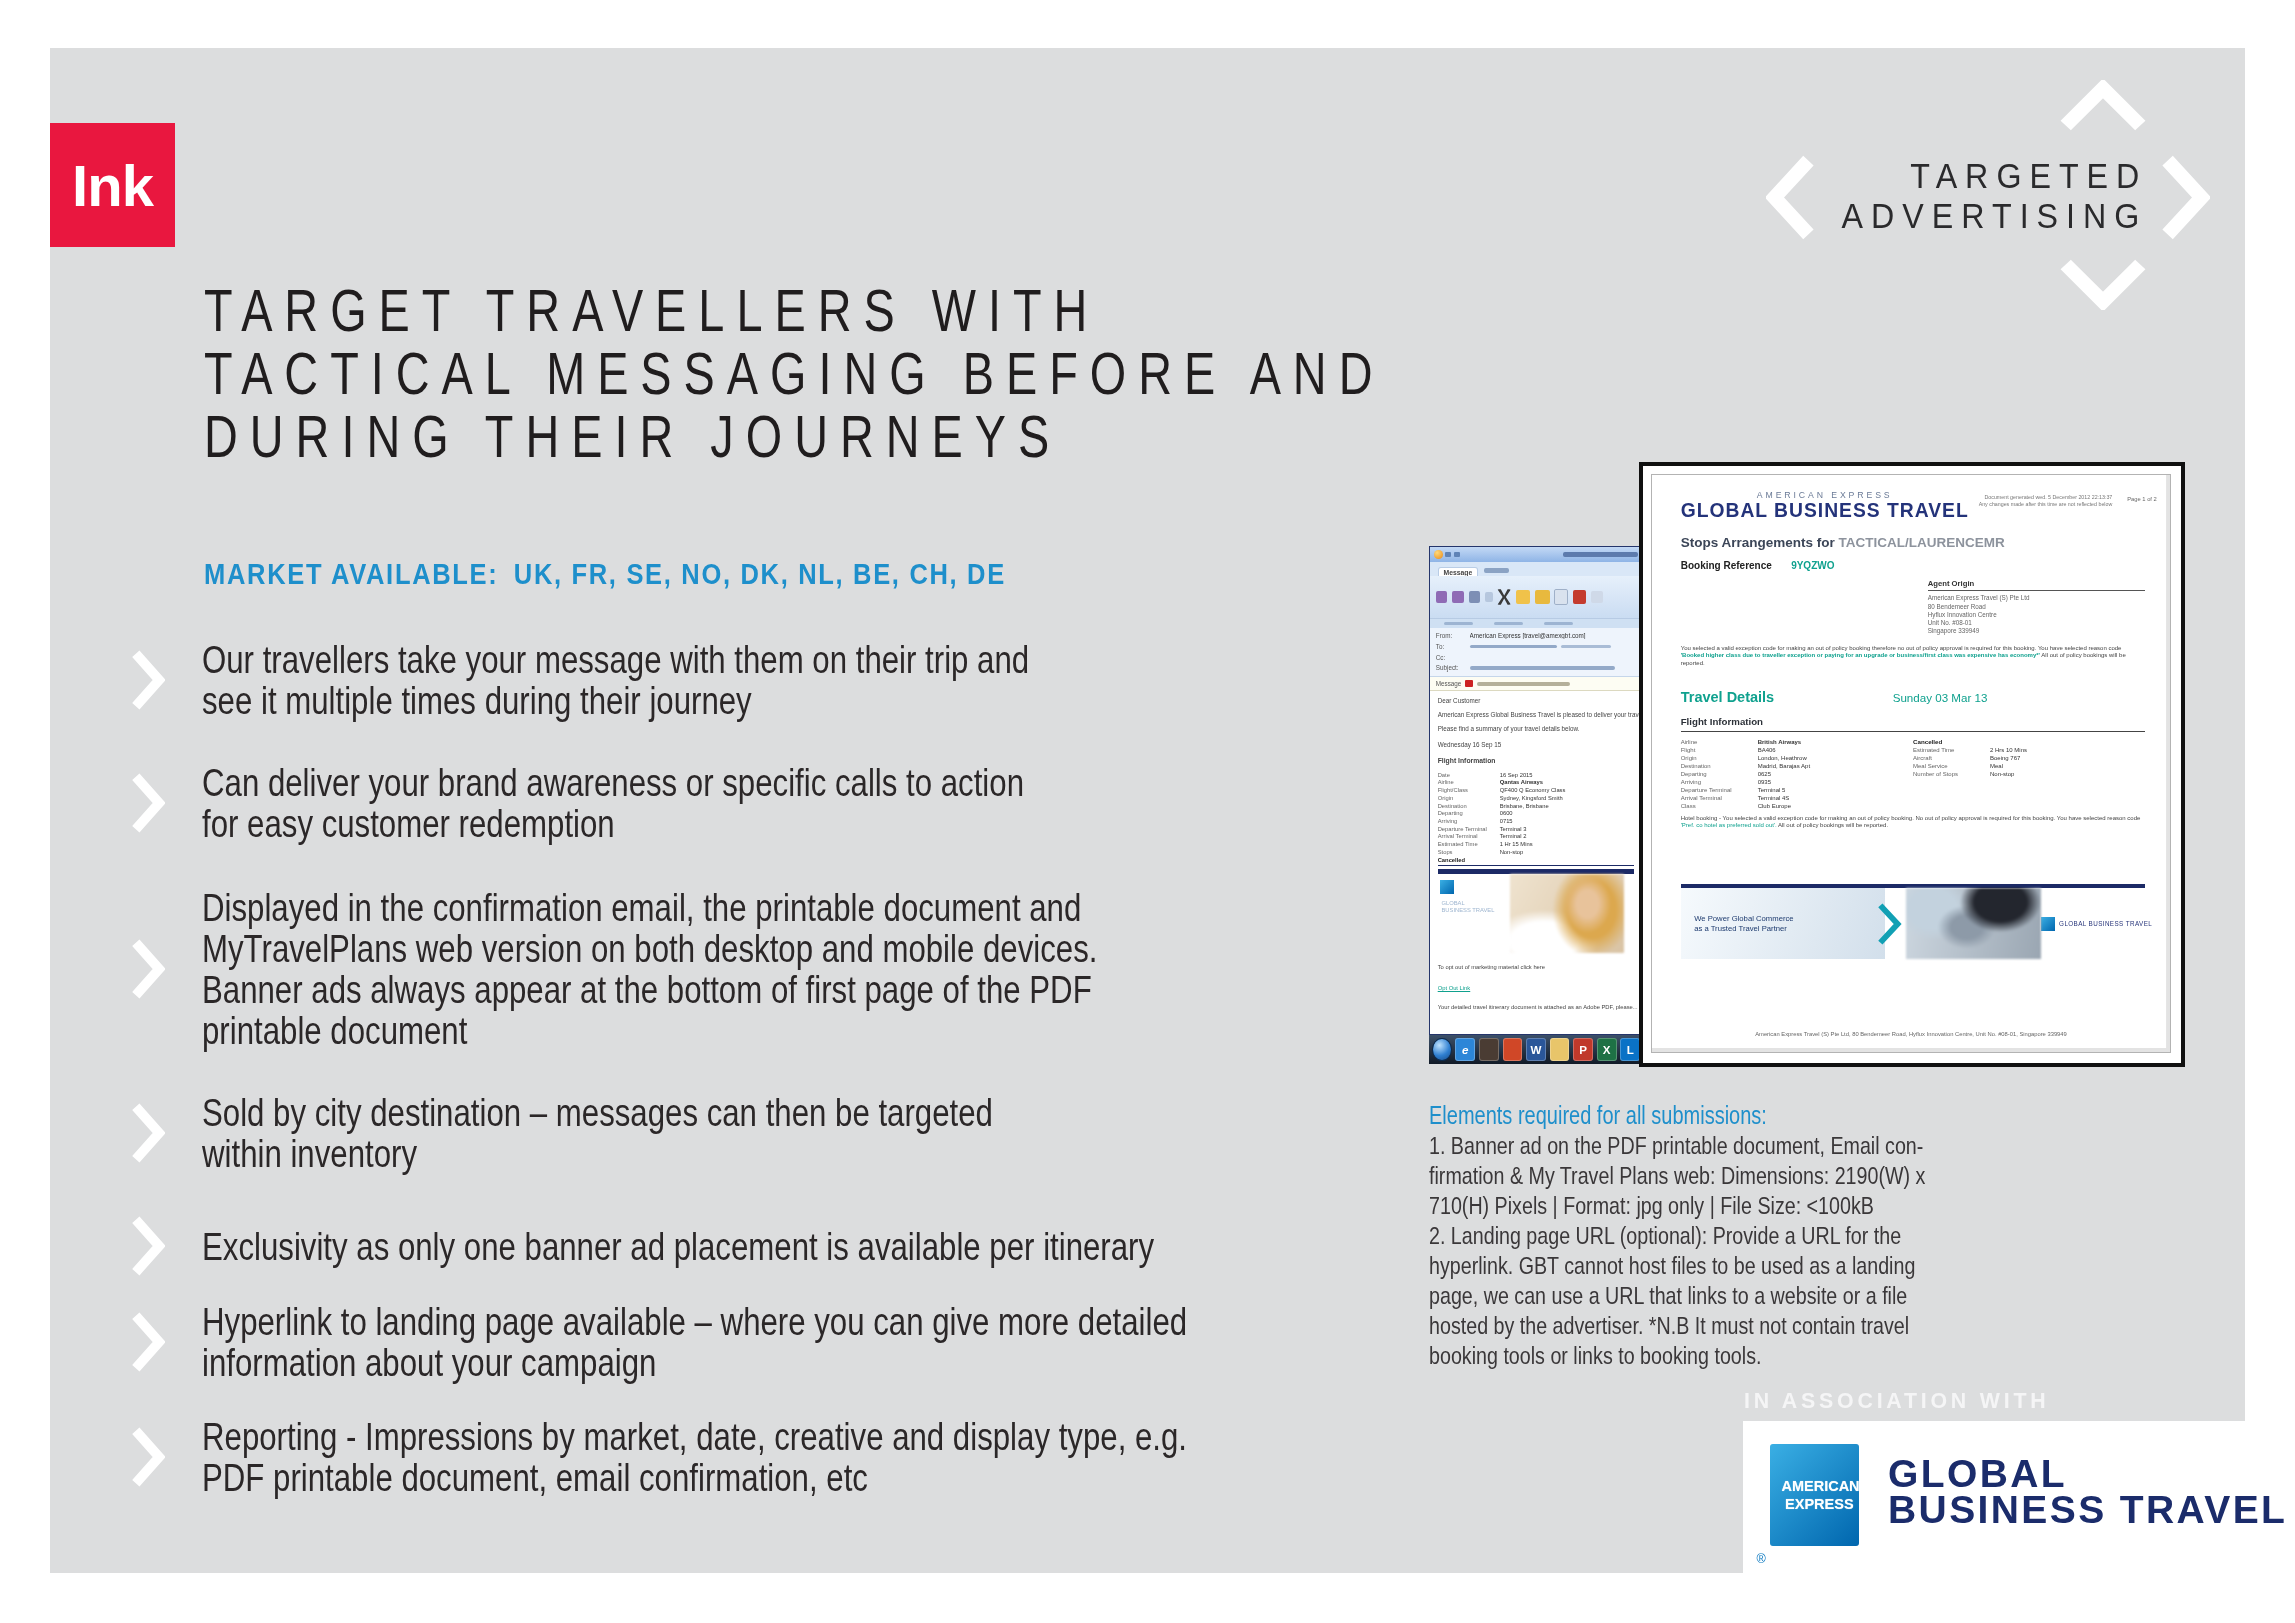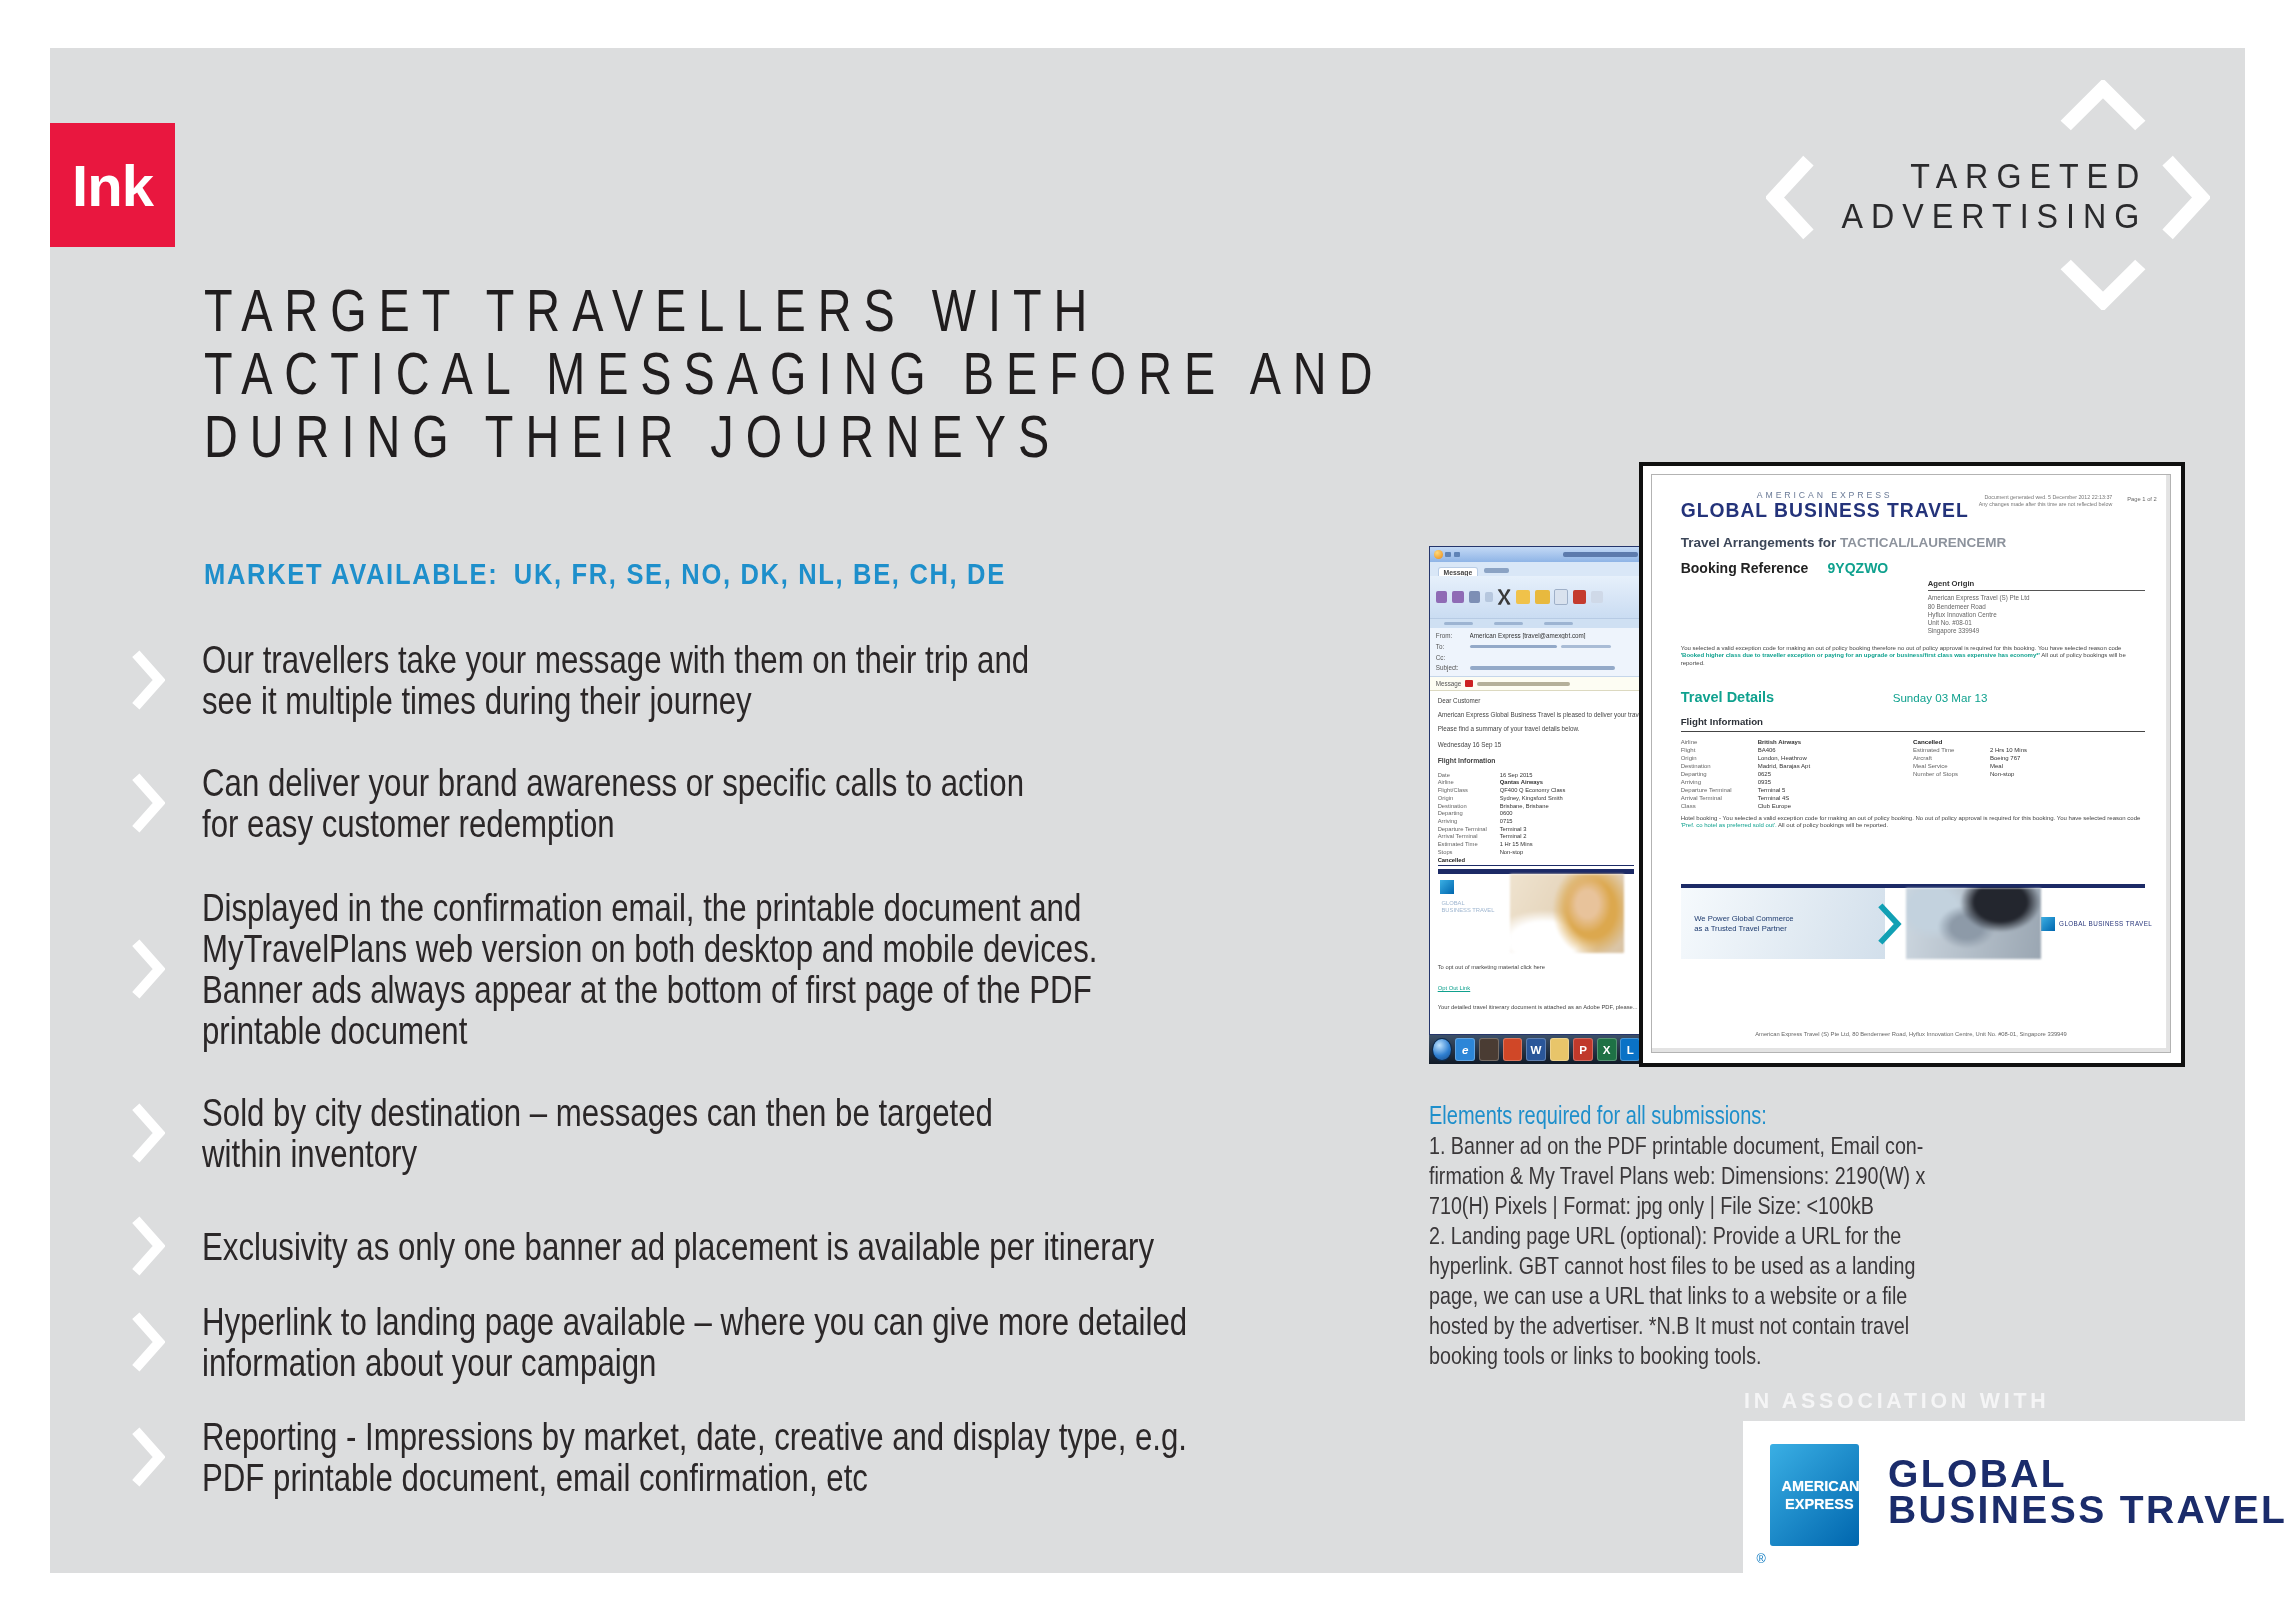--- a/index.html
+++ b/index.html
@@ -103,21 +103,21 @@
   .pdf-doc{position:absolute;left:1639px;top:462px;width:538px;height:597px;background:#fff;border:4.8px solid #101010;filter:blur(0.3px);}
   .pdf-page{position:absolute;left:7.7px;top:7.7px;right:9.7px;bottom:9.7px;border:1px solid #b3b3b3;
     box-shadow:inset -3.9px -3.9px 0 #e3e3e3;background:#fff;}
   .p-brand{position:absolute;left:29px;top:15.4px;text-align:center;}
   .p-brand .small{font-size:8.7px;letter-spacing:2.9px;color:#6a7a96;}
   .p-brand .big{font-size:19.3px;font-weight:bold;color:#24337a;letter-spacing:1px;}
   .p-gen{position:absolute;right:58px;top:19.3px;width:203px;text-align:right;font-size:5.3px;color:#777;line-height:7.2px;white-space:pre-line;}
   .p-pageno{position:absolute;right:13.5px;top:21px;font-size:5.8px;color:#666;}
   .p-title{position:absolute;left:29px;top:60px;font-size:13.5px;color:#3c4658;font-weight:bold;}
   .p-title .nm{color:#8d939d;font-weight:bold;}
-  .p-book{position:absolute;left:29px;top:85px;font-size:14px;font-weight:bold;color:#222;}
+  .p-book{position:absolute;left:29px;top:85px;font-size:10px;font-weight:bold;color:#222;}
   .p-book .bv{color:var(--teal);margin-left:19.3px;}
   .p-agent{position:absolute;left:276px;top:104px;right:25px;}
   .p-agent h4{margin:0 0 3.9px;font-size:7.7px;color:#333;border-bottom:1px solid #555;padding-bottom:1.9px;}
   .p-agent .addr{font-size:6.3px;color:#666;line-height:8.2px;white-space:pre-line;}
   .p-policy{position:absolute;left:29px;top:170px;right:25px;font-size:6px;color:#444;line-height:7.7px;}
   .p-policy .tl{color:var(--teal);font-weight:bold;}
   .p-travel{position:absolute;left:29px;top:214px;font-size:14.5px;font-weight:bold;color:var(--teal);}
   .p-tdate{position:absolute;left:241px;top:216px;font-size:11.6px;color:var(--teal);}
   .p-fhead{position:absolute;left:29px;top:241px;right:25px;font-size:9.7px;font-weight:bold;color:#2c3138;
     border-bottom:1px solid #444;padding-bottom:3.9px;}
@@ -412,21 +412,21 @@
   <div class="pdf-doc">
     <div class="pdf-page">
       <div class="p-brand">
         <div class="small">AMERICAN EXPRESS</div>
         <div class="big">GLOBAL BUSINESS TRAVEL</div>
       </div>
       <div class="p-gen">Document generated wed. 5 December 2012 22:13:37
 Any changes made after this time are not reflected below</div>
       <div class="p-pageno">Page 1 of 2</div>
       <div class="p-title">
-        <span>Travel Arrangements for </span><span class="nm">TACTICAL/LAURENCEMR</span>
+        <span>Stops Arrangements for </span><span class="nm">TACTICAL/LAURENCEMR</span>
       </div>
       <div class="p-book">
         <span>Booking Reference</span><span class="bv">9YQZWO</span>
       </div>
       <div class="p-agent">
         <h4>Agent Origin</h4>
         <div class="addr">American Express Travel (S) Pte Ltd
 80 Bendemeer Road
 Hyflux Innovation Centre
 Unit No. #08-01

